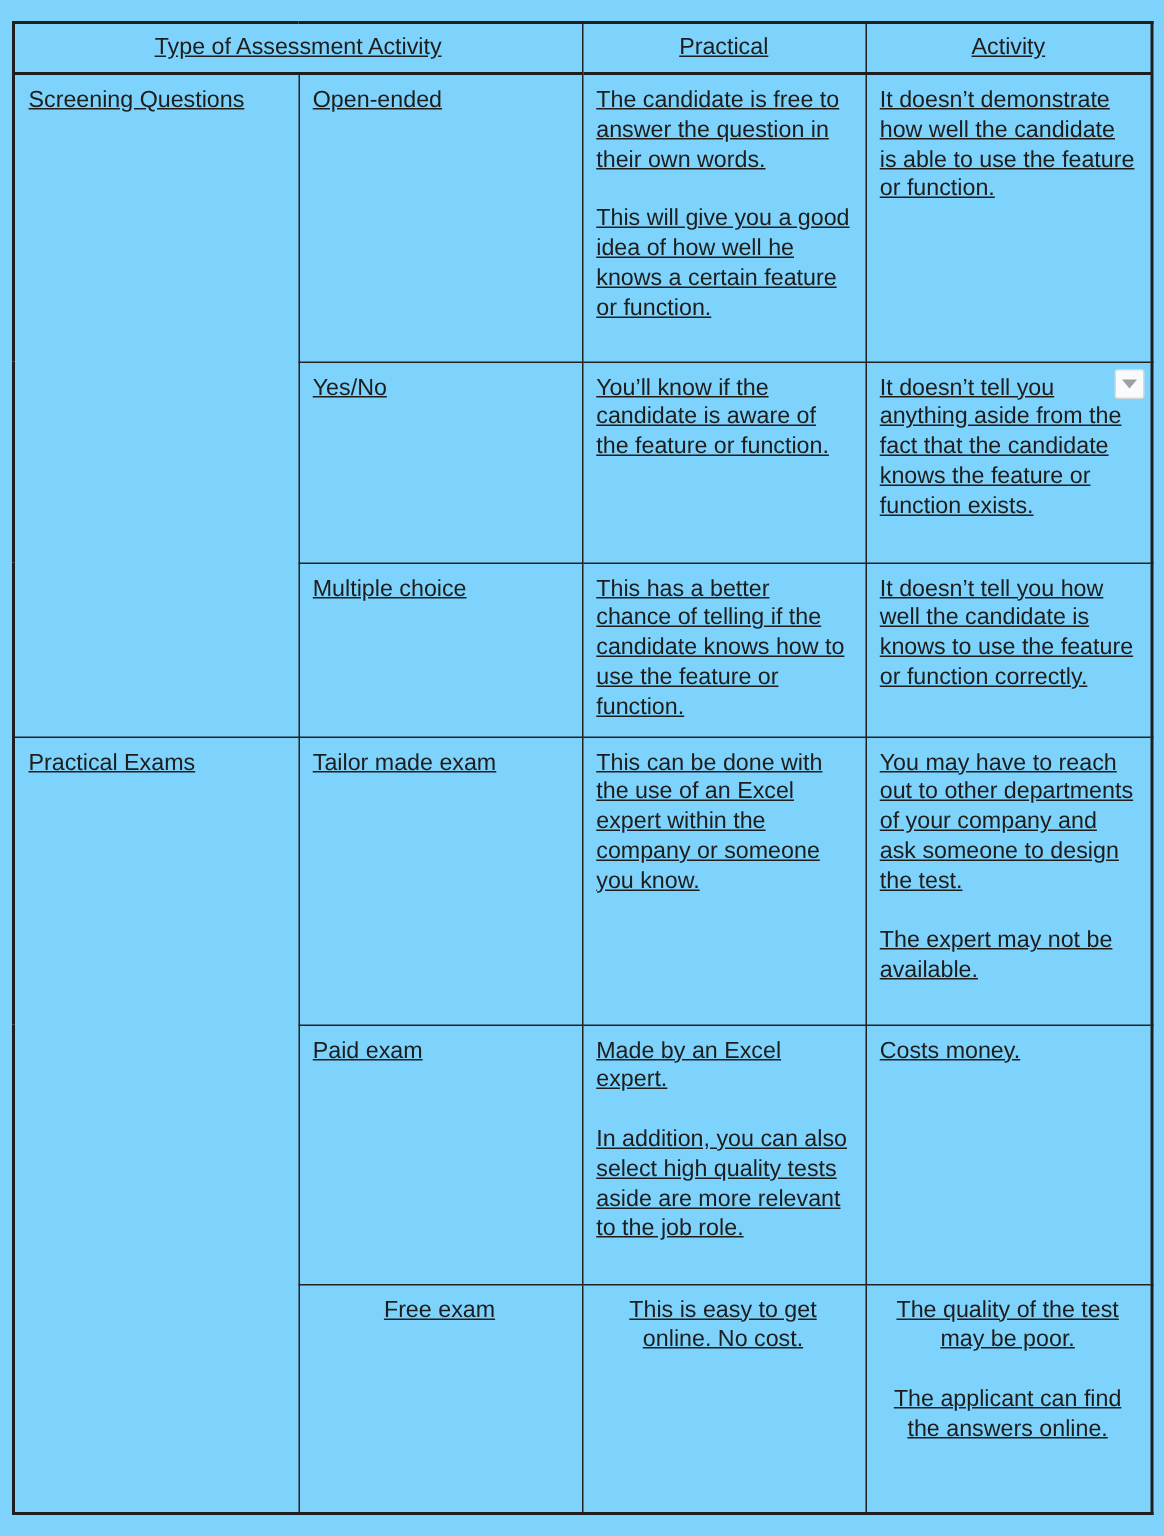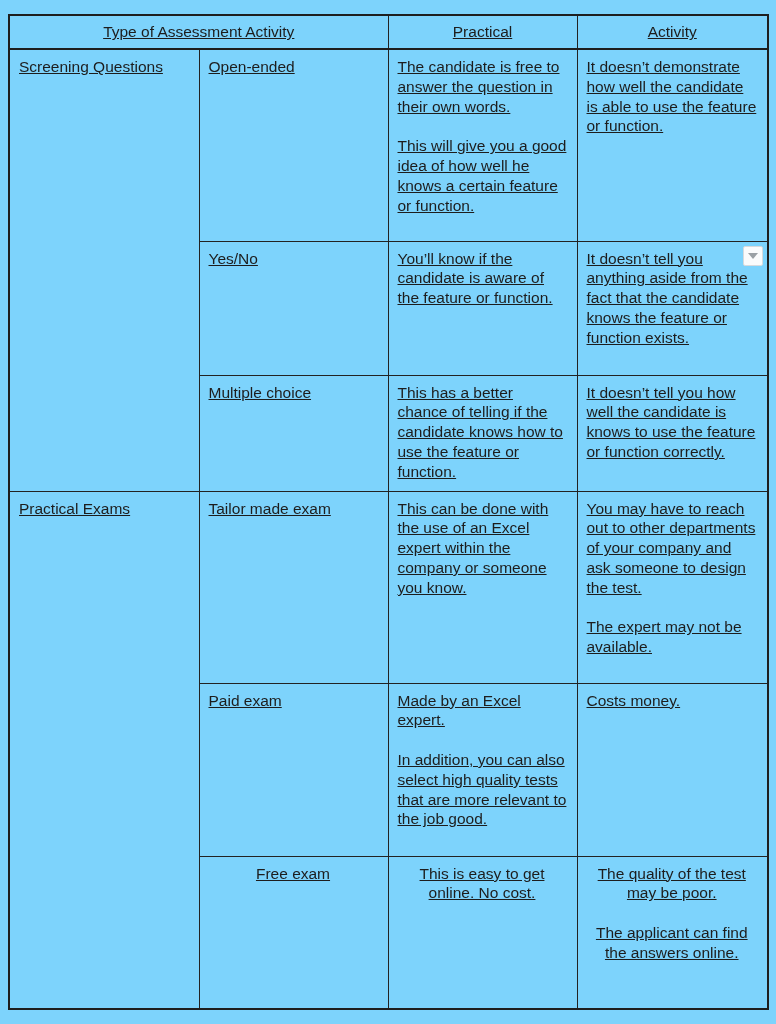--- a/index.html
+++ b/index.html
@@ -160,21 +160,21 @@
       </td>
     </tr>
 
     <tr class="r-paid">
       <td>
         <div class="celltext">Paid exam</div>
       </td>
       <td>
         <div class="celltext">Made by an Excel expert.
 
-In addition, you can also select high quality tests that are more relevant to the job good.</div>
+In addition, you can also select high quality tests aside are more relevant to the job role.</div>
       </td>
       <td>
         <div class="celltext">Costs money.</div>
       </td>
     </tr>
 
     <tr class="r-free">
       <td>
         <div class="celltext">Free exam</div>
       </td>

